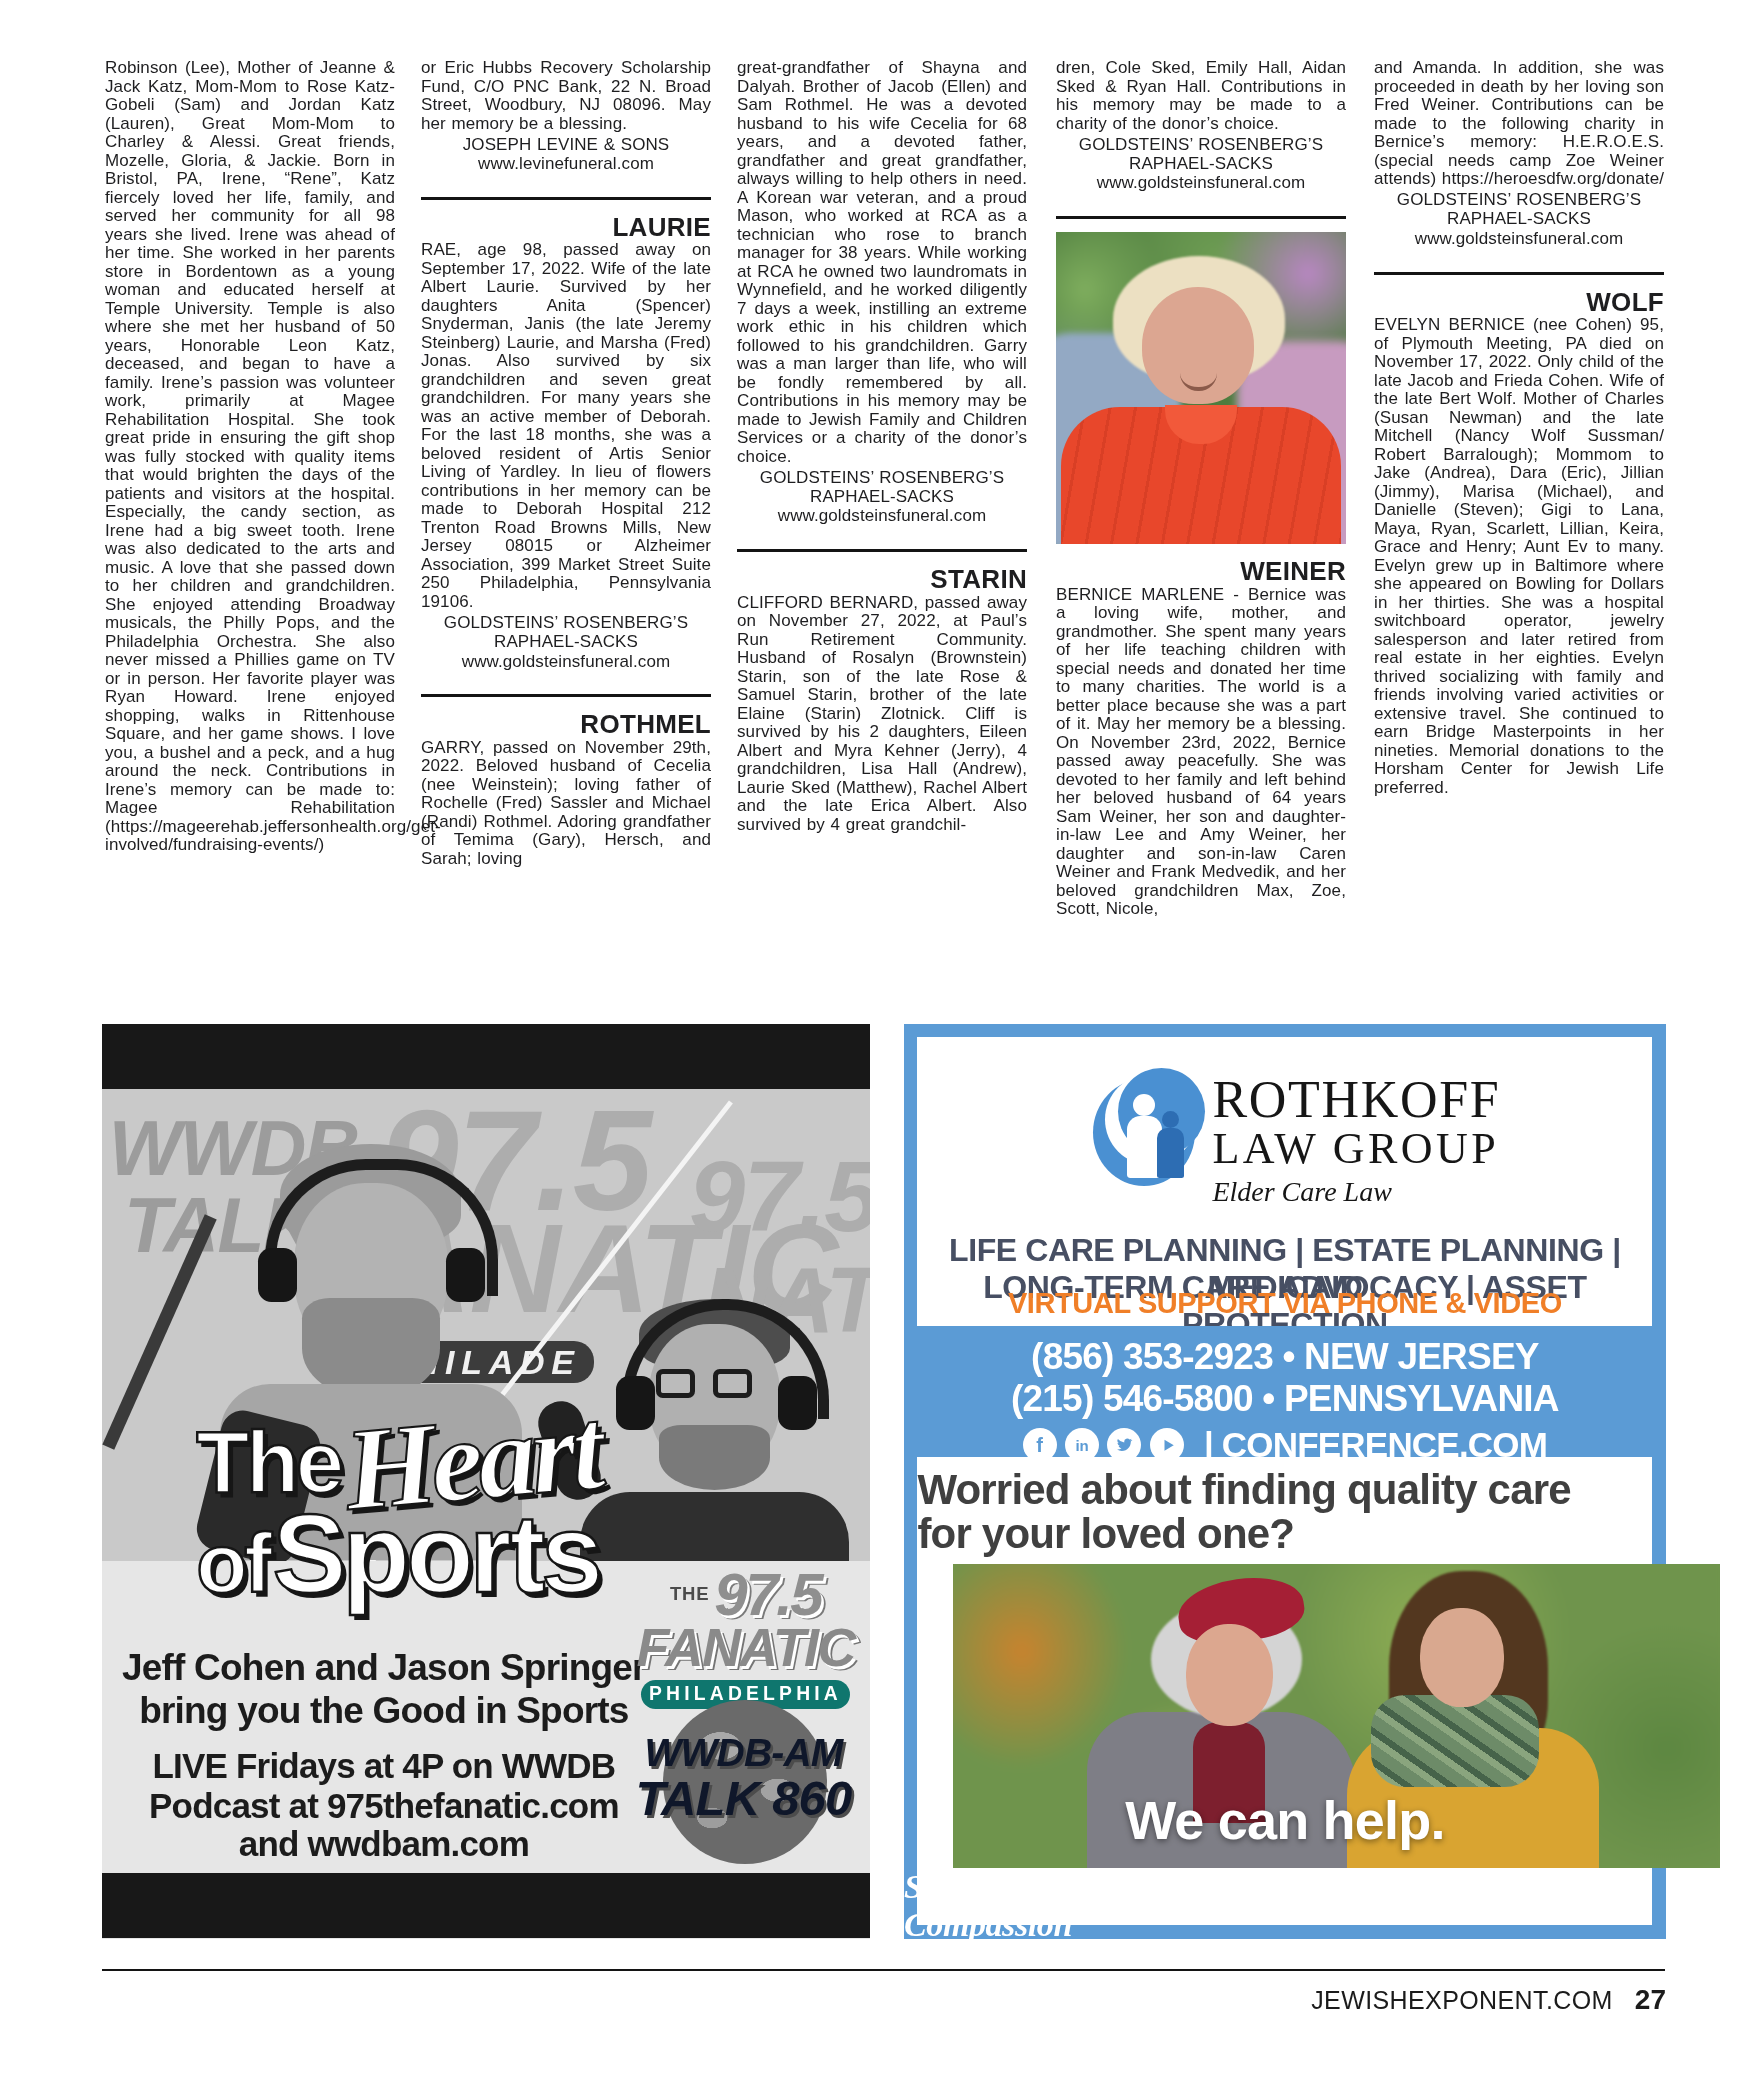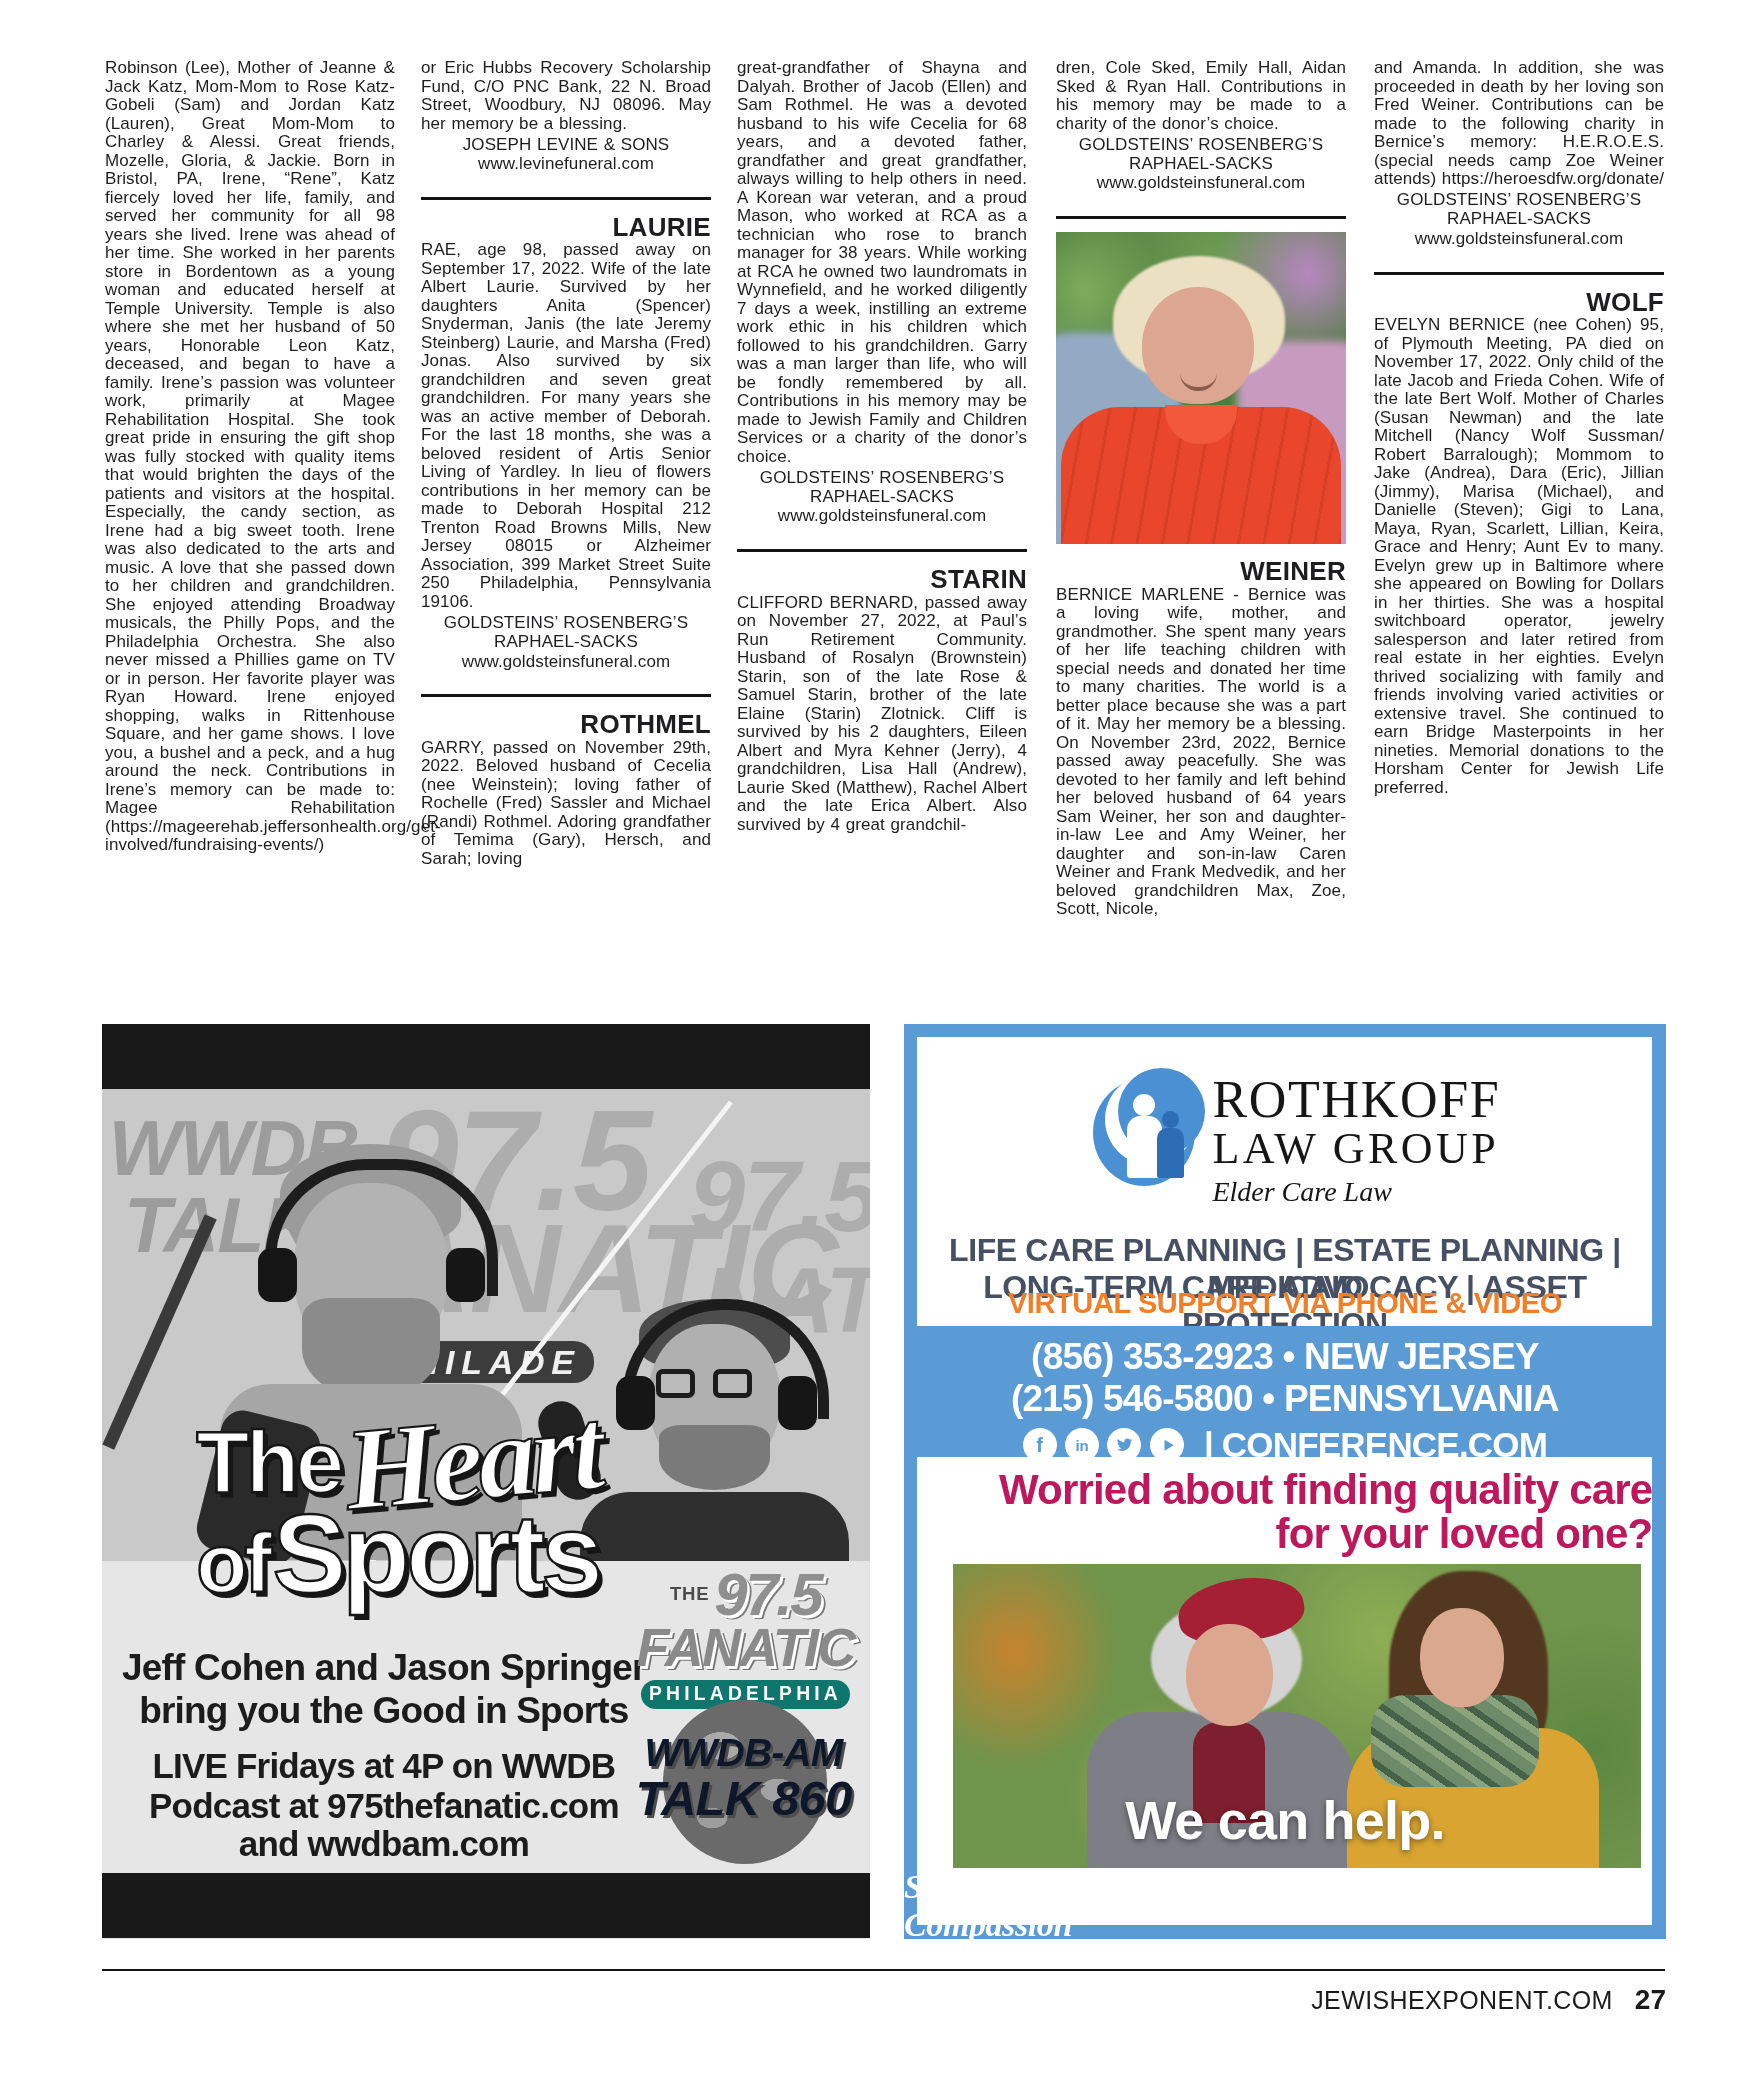--- a/index.html
+++ b/index.html
@@ -98,22 +98,22 @@
   .rk-name .n2{font-size:44px;letter-spacing:3.4px;line-height:1.05;}
   .rk-name .n3{font-size:28px;font-style:italic;margin-top:3.4px;}
   .rk-services{position:absolute;left:0;width:735px;text-align:center;font-weight:bold;color:#474f63;font-size:32px;letter-spacing:-0.4px;}
   .rk-virtual{position:absolute;left:0;top:250px;width:735px;text-align:center;font-weight:bold;color:#f07f28;font-size:29px;letter-spacing:-0.4px;}
   .rk-blueband{position:absolute;left:0;top:289px;width:735px;height:131px;background:#5b9bd5;color:#fff;text-align:center;}
   .rk-phone{font-size:37px;font-weight:bold;letter-spacing:-0.8px;line-height:1.0;margin-top:5px;}
   .rk-social-row{display:flex;align-items:center;justify-content:center;gap:8.4px;margin-top:8.4px;}
   .soc{width:34px;height:34px;border-radius:50%;background:#fff;color:#5b9bd5;display:flex;align-items:center;justify-content:center;
        font-weight:bold;font-size:20px;}
   .rk-site{font-size:35px;font-weight:bold;letter-spacing:-0.8px;margin-left:11.7px;}
-  .rk-question{position:absolute;left:0;top:431px;width:735px;text-align:right;color:#be185d;font-weight:bold;font-size:42px;line-height:1.04;letter-spacing:-0.8px;}
-  .rk-photo{position:absolute;left:36px;top:527px;width:661px;height:304px;overflow:hidden;background:#7a9a4f;padding-left:27px;}
+  .rk-question{position:absolute;left:0;top:431px;width:735px;text-align:left;color:#404040;font-weight:bold;font-size:42px;line-height:1.04;letter-spacing:-0.8px;}
+  .rk-photo{position:absolute;left:36px;top:527px;width:767px;height:304px;overflow:hidden;background:#7a9a4f;}
   .rp-bg{position:absolute;inset:-10px;background:
       radial-gradient(151px 168px at 10% 30%,#c8832e 0%,rgba(200,131,46,0) 70%),
       radial-gradient(117px 134px at 30% 75%,#b9c25e 0%,rgba(185,194,94,0) 70%),
       radial-gradient(185px 185px at 62% 25%,#8fae54 0%,rgba(143,174,84,0) 75%),
       radial-gradient(168px 168px at 92% 60%,#5d8741 0%,rgba(93,135,65,0) 75%),#6f944c;filter:blur(5.9px);}
   .rp-beret{position:absolute;left:225px;top:15px;width:126px;height:62px;background:#a51f35;border-radius:50% 50% 40% 40%;transform:rotate(-8deg);}
   .rp-hair1{position:absolute;left:198px;top:37px;width:151px;height:117px;background:#d4d4d4;border-radius:50%;filter:blur(0.8px);}
   .rp-face1{position:absolute;left:233px;top:60px;width:87px;height:102px;background:#dca78f;border-radius:48%;}
   .rp-coat1{position:absolute;left:134px;top:148px;width:269px;height:159px;background:#7e7e86;border-radius:59px 76px 0 0;}
   .rp-shirt1{position:absolute;left:240px;top:158px;width:72px;height:101px;background:#7d1f2e;border-radius:25px 25px 0 0;}

